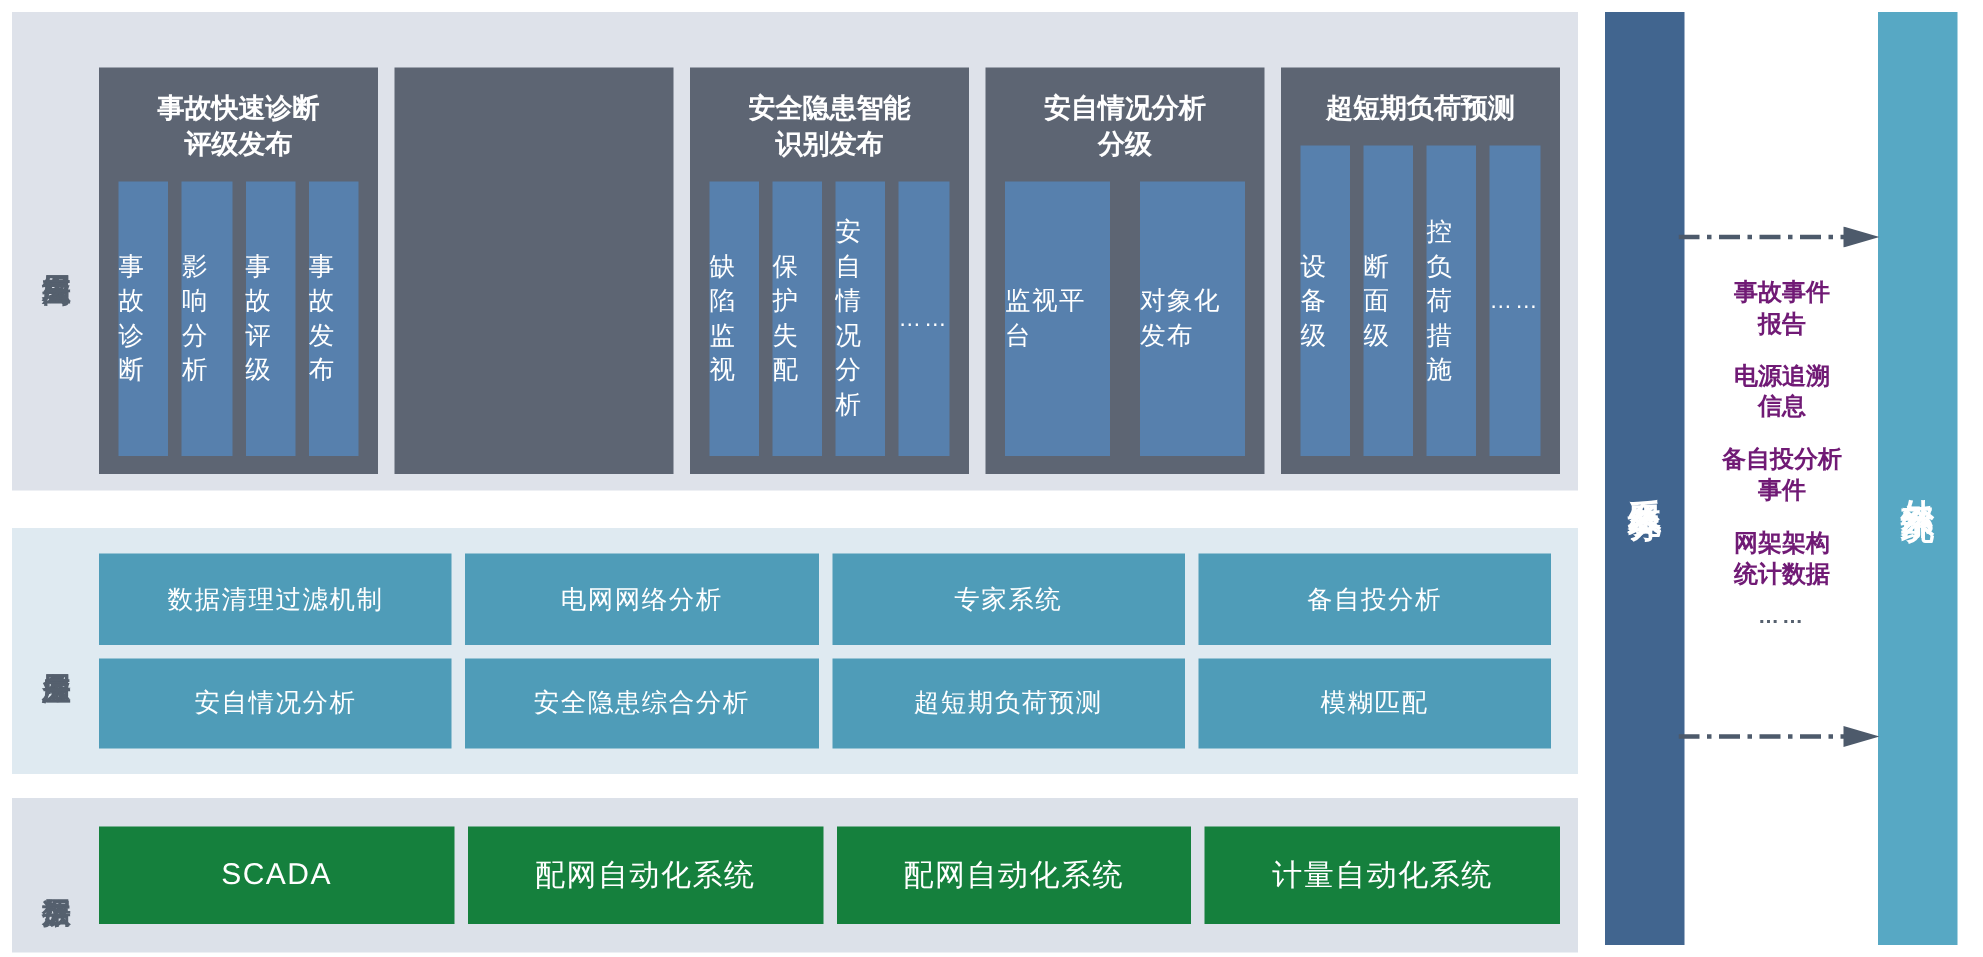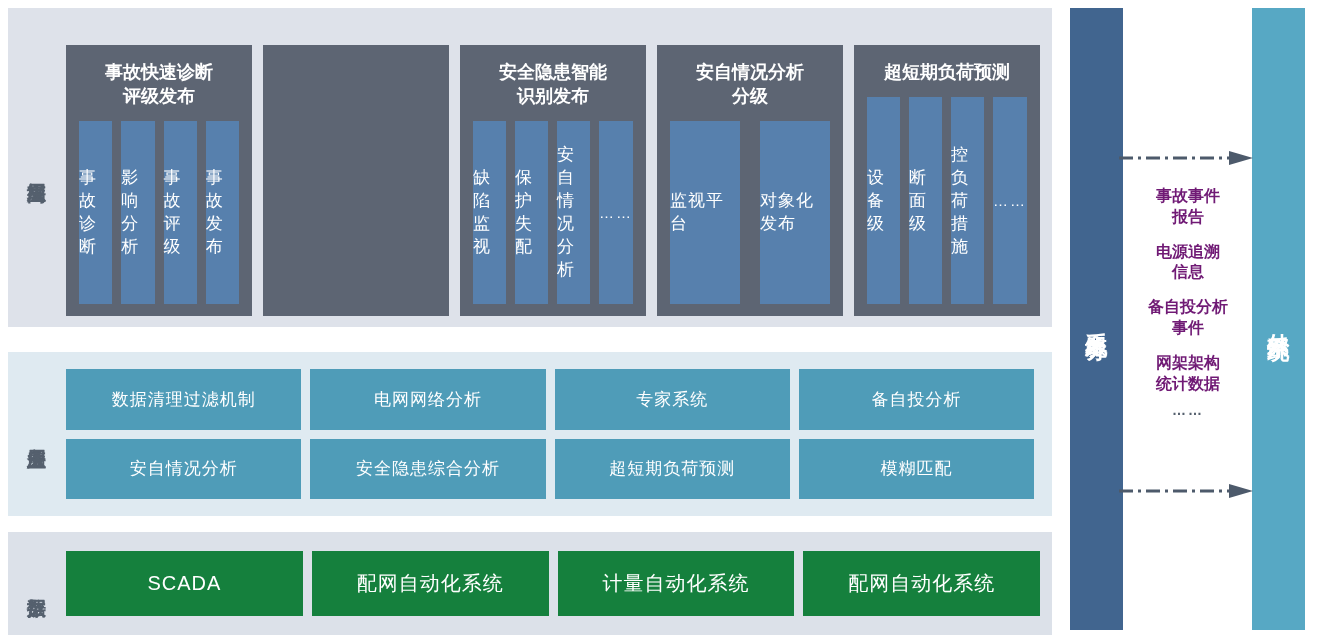--- a/index.html
+++ b/index.html
@@ -184,22 +184,22 @@
           <div class="biz-item">模糊匹配</div>
         </div>
       </div>
     </div>
 
     <div class="panel panel-data">
       <div class="layer-label">数据层</div>
       <div class="data-grid">
         <div class="data-item">SCADA</div>
         <div class="data-item">配网自动化系统</div>
+        <div class="data-item">配网自动化系统</div>
         <div class="data-item">计量自动化系统</div>
-        <div class="data-item">配网自动化系统</div>
       </div>
     </div>
 
   </div>
 
   <div class="right-zone">
 
     <div class="vbar vbar-service">系统服务</div>
     <div class="vbar vbar-external">外部系统</div>
 

